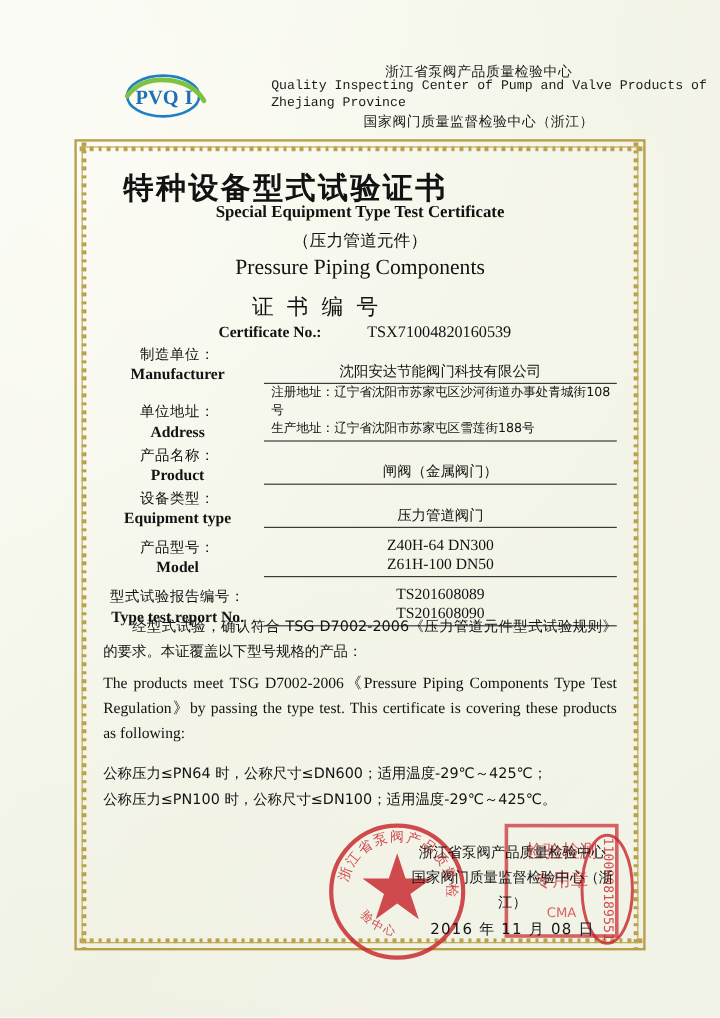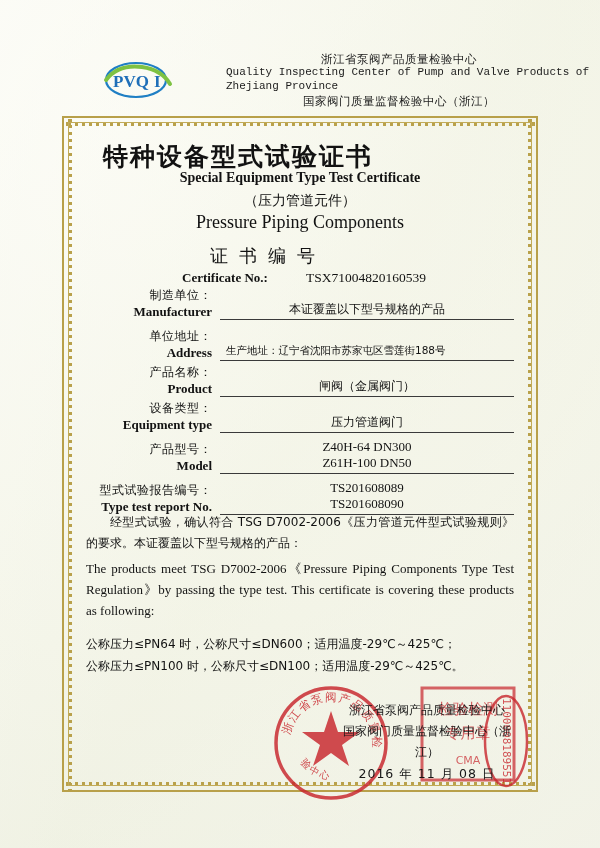--- a/index.html
+++ b/index.html
@@ -190,21 +190,21 @@
     width: 430px;
   }
   .field-row {
     display: flex;
     align-items: flex-end;
     margin-bottom: 0px;
   }
   .field-label {
     width: 136px;
     flex: none;
-    text-align: right;
+    text-align: center;
     padding-right: 8px;
     box-sizing: border-box;
   }
   .lab-cn {
     display: block;
     font-family: "DejaVu Sans", sans-serif;
     font-size: 12px;
     color: #121212;
     line-height: 16px;
     letter-spacing: 0.5px;
@@ -365,30 +365,31 @@
   </div>
 
   <div class="fields">
 
     <div class="field-row">
       <div class="field-label">
         <span class="lab-cn">制造单位：</span>
         <span class="lab-en">Manufacturer</span>
       </div>
       <div class="field-value">
-        <div class="val-line">本证覆盖以下型号规格的产品</div>
+        <div class="val-line">沈阳安达节能阀门科技有限公司</div>
       </div>
     </div>
 
     <div class="field-row row-tall">
       <div class="field-label">
         <span class="lab-cn">单位地址：</span>
         <span class="lab-en">Address</span>
       </div>
       <div class="field-value">
+        <div class="val-line small">注册地址：辽宁省沈阳市苏家屯区沙河街道办事处青城街108号</div>
         <div class="val-line small">生产地址：辽宁省沈阳市苏家屯区雪莲街188号</div>
       </div>
     </div>
 
     <div class="field-row">
       <div class="field-label">
         <span class="lab-cn">产品名称：</span>
         <span class="lab-en">Product</span>
       </div>
       <div class="field-value">

